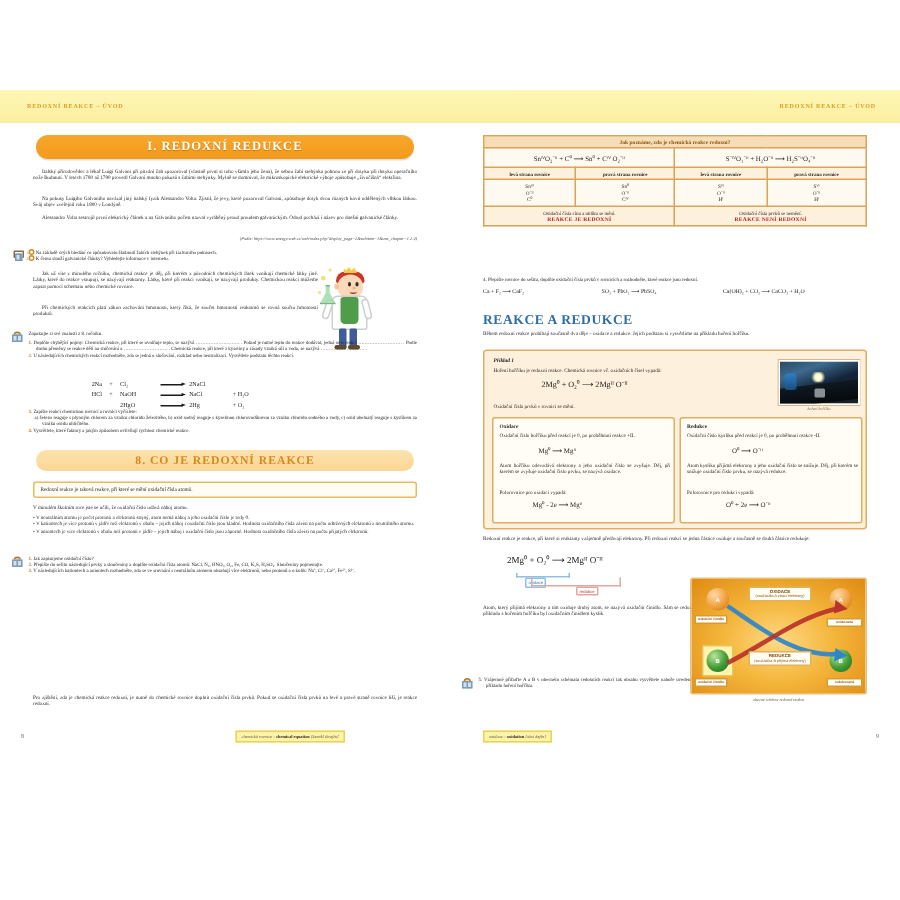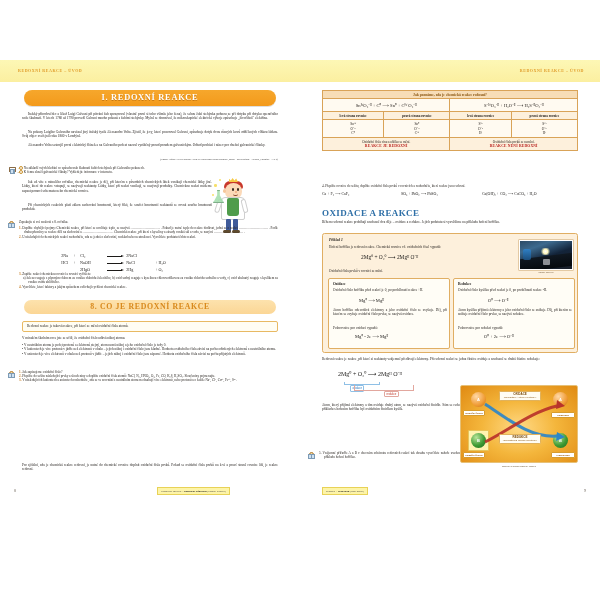--- a/index.html
+++ b/index.html
@@ -240,21 +240,21 @@
 
 <div class="spread">
 
   <div class="page left">
 
     <div class="runhead">
       <div class="rh-text">REDOXNÍ REAKCE – ÚVOD</div>
     </div>
 
     <div class="chapter-banner">
-      <span>I. REDOXNÍ REAKCE</span>
+      <span>I. REDOXNÍ REDUKCE</span>
     </div>
 
     <div class="para" style="left:22px; top:52px; width:256px;">
       <span class="ind">Italský přírodovědec a lékař Luigi Galvani při pitvání žab zpozoroval (vlastně první si toho všimla jeho žena), že sebou žabí stehýnka pohnou ze při dotyku při dotyku operačního nože škubnutí. V letech 1780 až 1790 provedl Galvani mnoho pokusů s žabími stehýnky. Mylně se domníval, že mikroskopické elektrické výboje způsobuje „živočišná“ elektřina.</span>
     </div>
     <div class="para" style="left:22px; top:70px; width:256px;">
       <span class="ind">Na pokusy Luigiho Galvaniho navázal jiný italský fyzik Alessandro Volta. Zjistil, že jevy, které pozoroval Galvani, způsobuje dotyk dvou různých kovů oddělených vlhkou látkou. Svůj objev zveřejnil roku 1800 v Londýně.</span>
     </div>
     <div class="para" style="left:22px; top:83px; width:256px;">
       <span class="ind">Alessandro Volta sestrojil první elektrický článek a na Galvaniho počest nazval vyráběný proud proudem galvanickým. Odtud pochází i název pro dnešní galvanické články.</span>
@@ -464,21 +464,21 @@
       <span class="t">4. Přepište rovnice do sešitu, doplňte oxidační čísla prvků v rovnicích a rozhodněte, které reakce jsou redoxní.</span>
     </div>
     <div class="eqblock" style="left:22px; top:131px; width:256px; font-size:3.9px;">
       <div class="row">
         <span style="display:inline-block;width:78px;">Ca + F₂ ⟶ CaF₂</span>
         <span style="display:inline-block;width:80px;">SO₃ + PbO₂ ⟶ PbSO₄</span>
         <span>Ca(OH)₂ + CO₂ ⟶ CaCO₃ + H₂O</span>
       </div>
     </div>
 
-    <div class="h2" style="left:22px; top:148px;">OXIDACE A REAKCE</div>
+    <div class="h2" style="left:22px; top:148px;">REAKCE A REDUKCE</div>
 
     <div class="para" style="left:22px; top:160px; width:256px;">Během redoxní reakce probíhají současně dva děje – oxidace a redukce. Jejich podstatu si vysvětlíme na příkladu hoření hořčíku.</div>
 
     <div class="exbox" style="left:22px; top:173px; width:256px; height:120px;">
       <div class="ttl">Příklad 1</div>
       <div class="para" style="left:6px; top:11px; width:186px;">Hoření hořčíku je redoxní reakce. Chemická rovnice vč. oxidačních čísel vypadá:</div>
       <div class="eqblock" style="left:38px; top:20px; font-size:5.4px;">2Mg⁰ + O₂⁰ ⟶ 2Mgᴵᴵ O⁻ᴵᴵ</div>
       <div class="para" style="left:6px; top:35px; width:186px;">Oxidační čísla prvků v rovnici se mění.</div>
 
       <div class="photo" style="left:196px; top:6px; width:54px; height:30px;">

